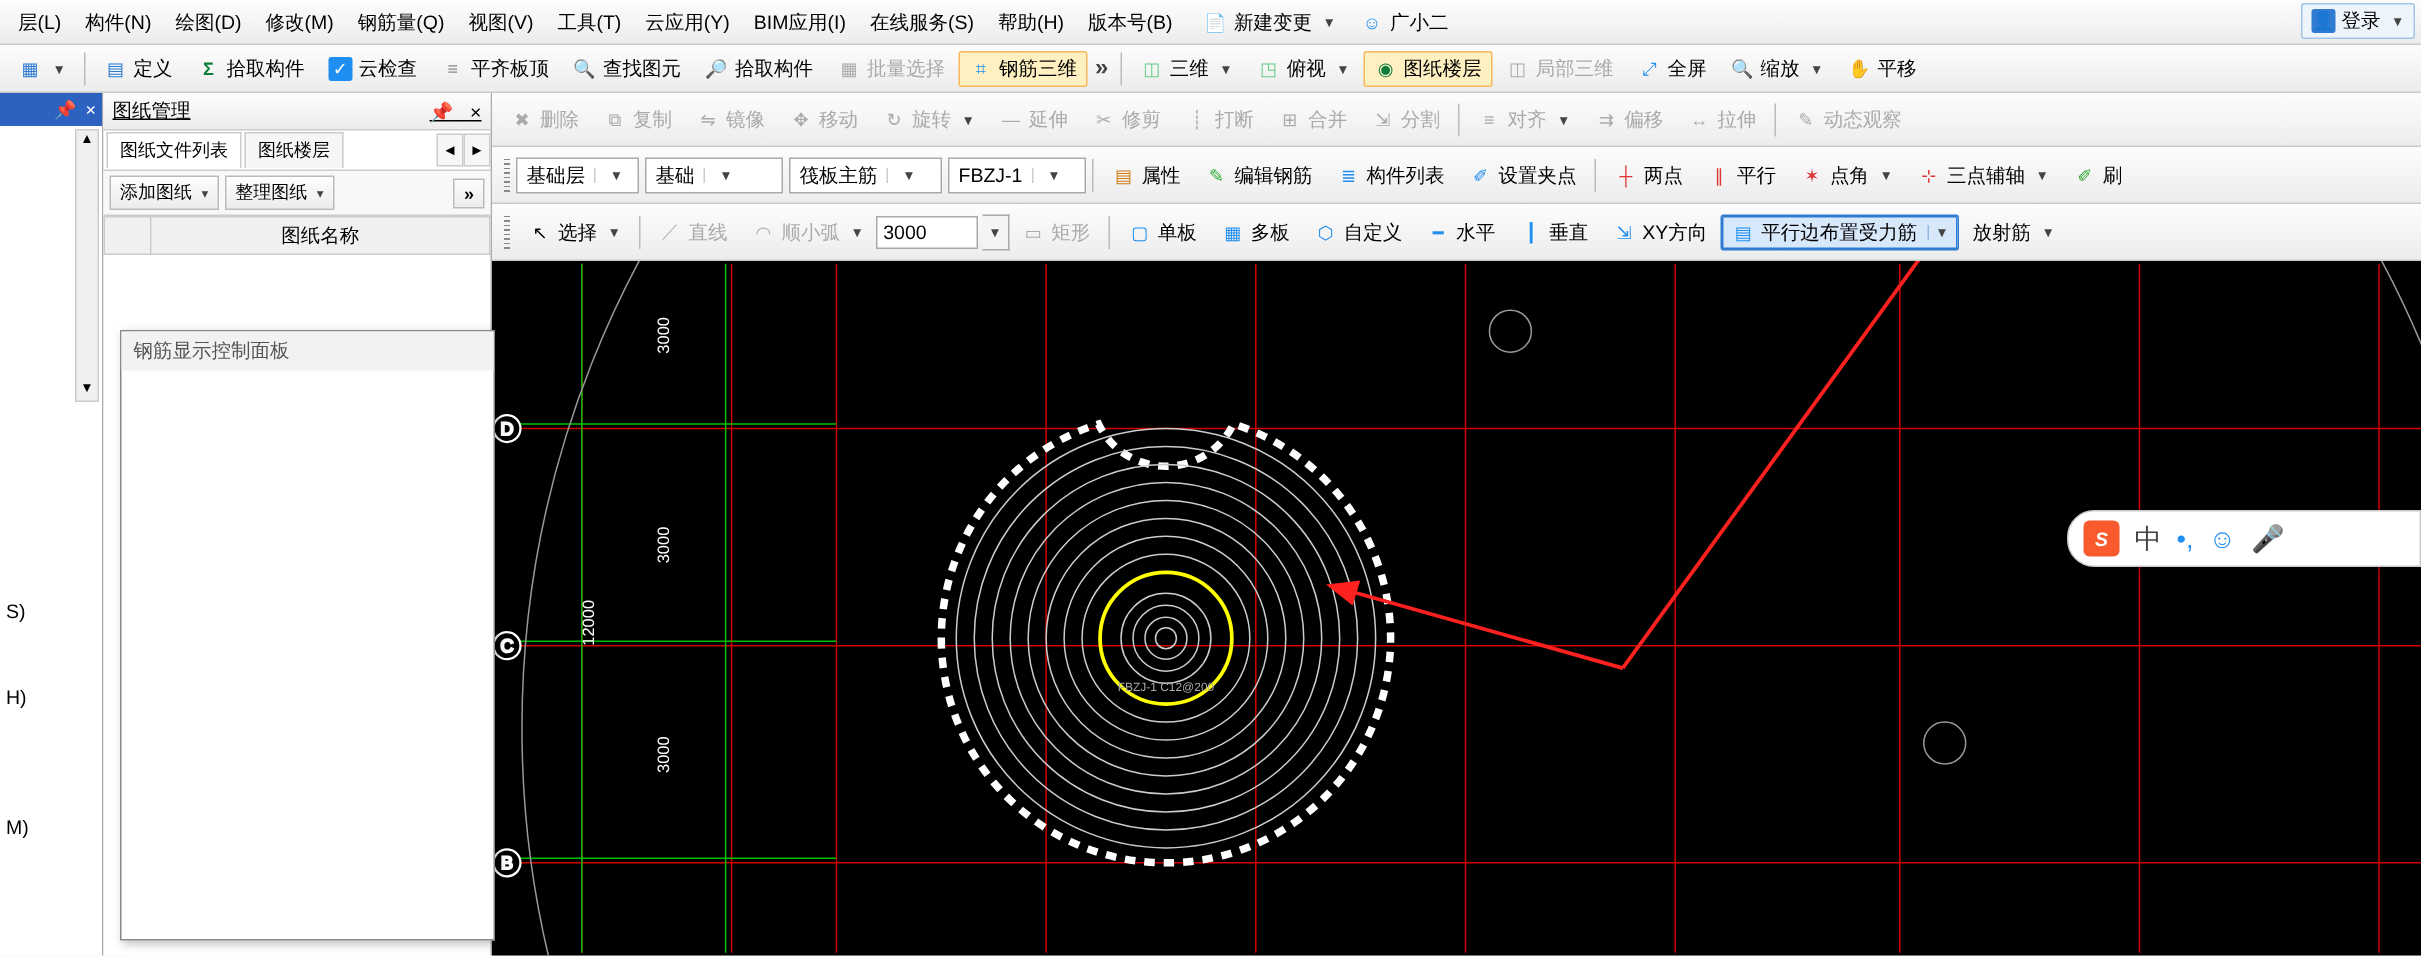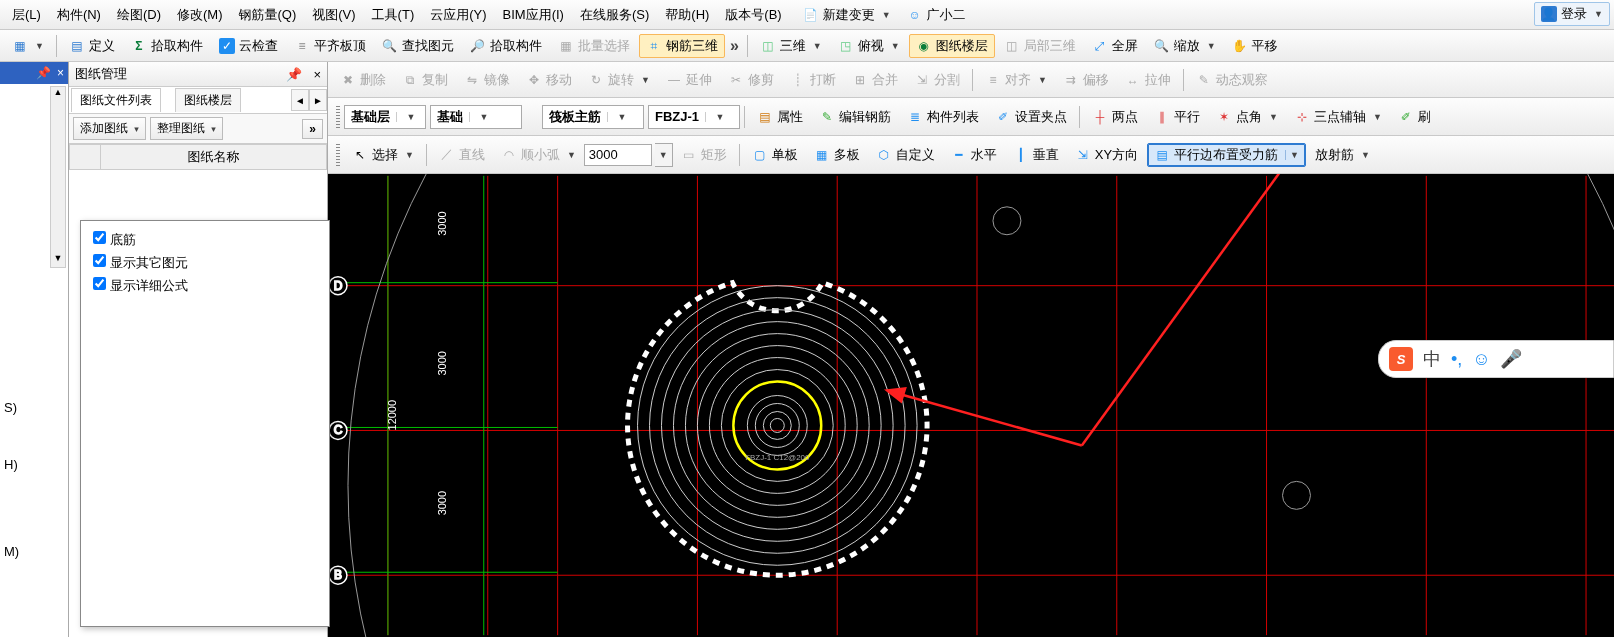--- a/index.html
+++ b/index.html
@@ -119,27 +119,28 @@
     position: relative;
   }
   .pp-title {
     height: 24px;
     display: flex;
     align-items: center;
     justify-content: space-between;
     padding: 0 6px;
     border-bottom: 1px solid #ccc;
     background: linear-gradient(#fdfdfd,#ececec);
+    text-decoration: underline;
   }
   .pp-tabs {
     display: flex;
     align-items: center;
     border-bottom: 1px solid #ccc;
     height: 26px;
-    gap: 12px;
+    gap: 0;
   }
   .pp-tab {
     padding: 3px 8px;
     border: 1px solid #ccc;
     border-bottom: none;
     margin-left: 2px;
     background: #f6f6f6;
     cursor: pointer;
     font-size: 12px;
   }
@@ -234,21 +235,21 @@
     flex-direction: column;
   }
   
   .combo-group {
     display: inline-flex;
     border: 1px solid #aaa;
     height: 22px;
     background: #fff;
     align-items: center;
   }
-  .combo-group span { padding: 0 6px; font-weight: bold; }
+  .combo-group span { padding: 0 6px; }
   .combo-group .caret {
     border-left: 1px solid #ccc;
     width: 16px;
     text-align: center;
     font-size: 9px;
     color: #444;
     cursor: pointer;
   }
   
   .login-box {
@@ -530,21 +531,21 @@
       <div class="toolbar" style="height:38px;">
         <div class="sep" style="background:repeating-linear-gradient(#888,#888 1px,transparent 1px,transparent 3px);width:4px;"></div>
         <div class="combo-group" style="width:80px;">
             <span>基础层</span>
             <span class="caret">▼</span>
           </div>
         <div class="combo-group" style="width:90px;margin-left:4px;">
             <span>基础</span>
             <span class="caret">▼</span>
           </div>
-        <div class="combo-group" style="width:100px;margin-left:20px;">
+        <div class="combo-group" style="width:100px;margin-left:4px;">
             <span>筏板主筋</span>
             <span class="caret">▼</span>
           </div>
         <div class="combo-group" style="width:90px;margin-left:4px;">
             <span>FBZJ-1</span>
             <span class="caret">▼</span>
           </div>
         <div class="sep"></div>
         <div class="tb-btn">
             <span class="icon" style="color:#d07a10;">▤</span>
@@ -725,25 +726,21 @@
           <polygon points="560,215 578,213 574,226"></polygon>
           <line x1="755" y1="270" x2="1000" y2="-68"></line>
           <polygon points="1000,-68 986,-58 998,-48"></polygon>
         </g>
       </svg>
     </div>
   </div>
 </div>
 
 <div class="floating-panel">
-  <div class="fp-body" style="padding-top:6px;">
-    <label><input type="checkbox" checked="" style=""><span>底筋</span></label>
-    <label><input type="checkbox" checked="" style=""><span>显示其它图元</span></label>
-    <label><input type="checkbox" checked="" style=""><span>显示详细公式</span></label>
-  </div>
+  <div class="fp-title">钢筋显示控制面板</div>
 </div>
 
 <div class="ime-bar">
   <div class="ime-logo">S</div>
   <span style="font-size:18px;color:#444;">中</span>
   <span class="ime-ico">•,</span>
   <span class="ime-ico">☺</span>
   <span class="ime-ico">🎤</span>
 </div>
 

